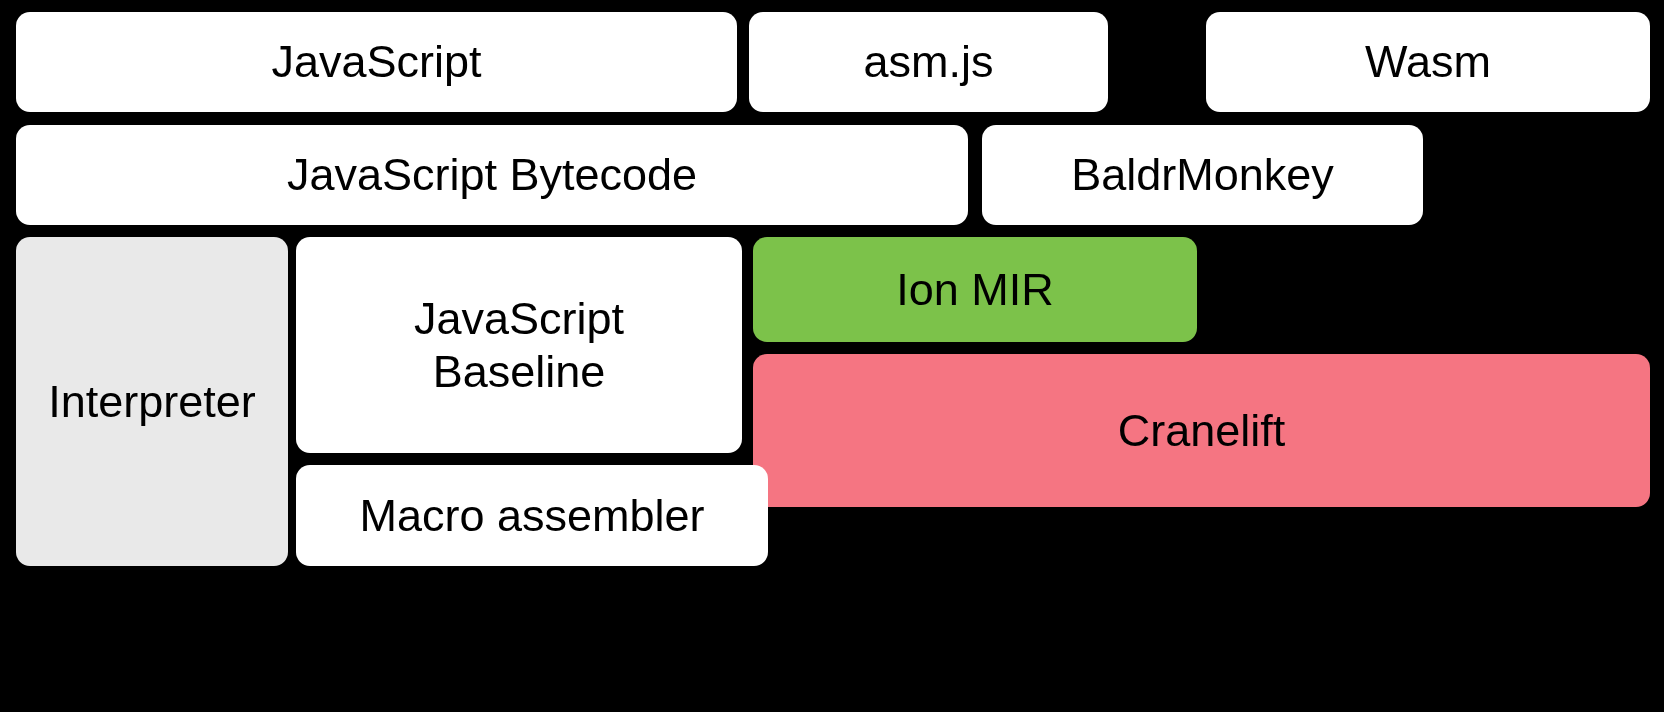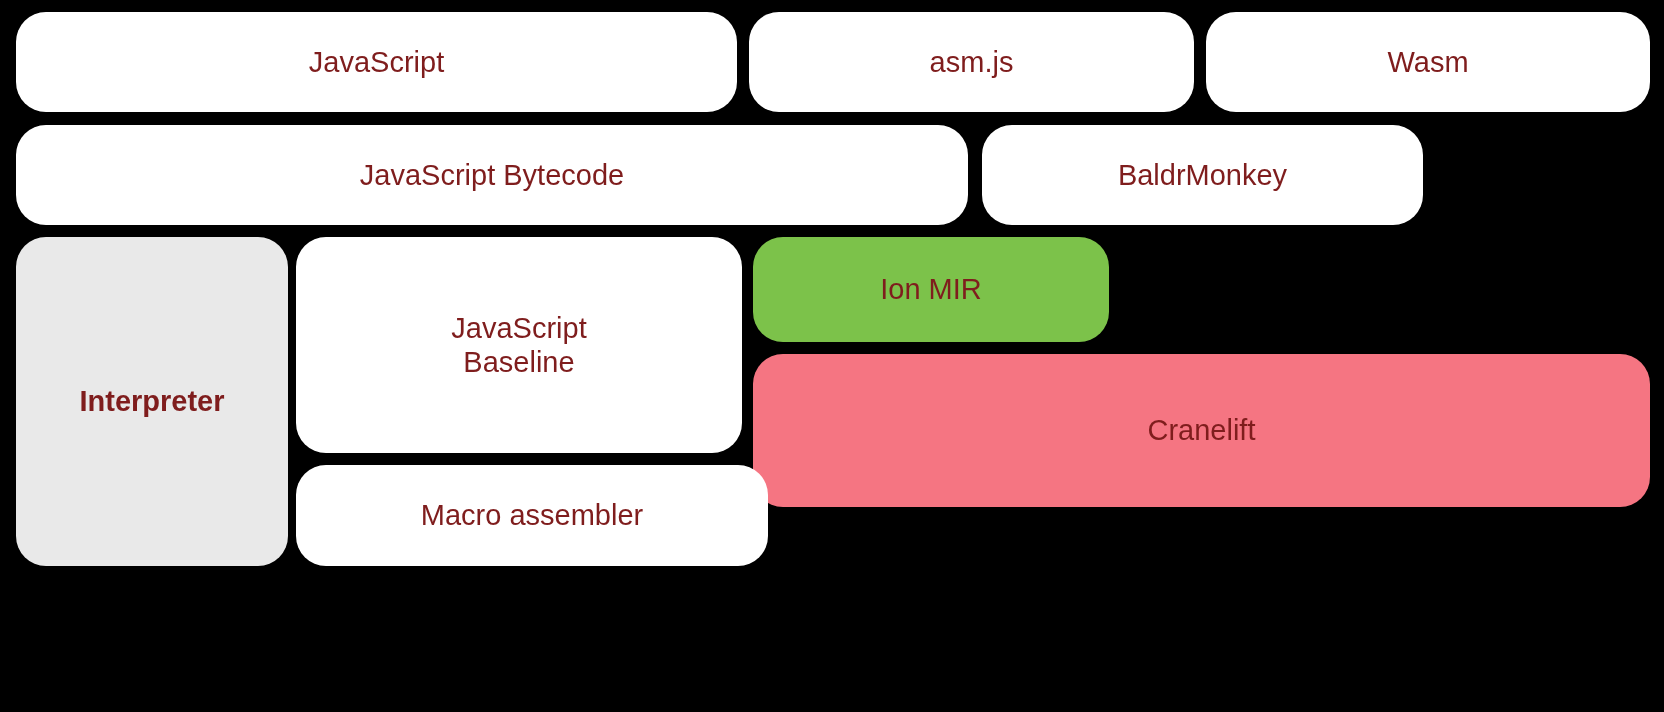--- a/index.html
+++ b/index.html
@@ -11,39 +11,39 @@
     position: relative;
     width: 1664px;
     height: 712px;
     background: #000000;
     overflow: hidden;
     font-family: "Liberation Sans", sans-serif;
   }
   .node {
     position: absolute;
     background: #ffffff;
-    color: #7f1d1d;
-    border-radius: 30px;
+    color: #000000;
+    border-radius: 14px;
     display: flex;
     align-items: center;
     justify-content: center;
     text-align: center;
-    font-size: 29px;
+    font-size: 45px;
     line-height: 1.18;
     white-space: pre-line;
     box-sizing: border-box;
   }
   .n-javascript   { left: 16px;   top: 12px;  width: 721px;  height: 100px; }
-  .n-asmjs        { left: 749px;  top: 12px;  width: 445px;  height: 100px; }
+  .n-asmjs        { left: 749px;  top: 12px;  width: 359px;  height: 100px; }
   .n-wasm         { left: 1206px; top: 12px;  width: 444px;  height: 100px; }
   .n-bytecode     { left: 16px;   top: 125px; width: 952px;  height: 100px; }
   .n-baldrmonkey  { left: 982px;  top: 125px; width: 441px;  height: 100px; }
-  .n-interpreter  { left: 16px;   top: 237px; width: 272px;  height: 329px; background: #e9e9e9; font-weight: bold; }
+  .n-interpreter  { left: 16px;   top: 237px; width: 272px;  height: 329px; background: #e9e9e9; }
   .n-baseline     { left: 296px;  top: 237px; width: 446px;  height: 216px; }
-  .n-ionmir       { left: 753px;  top: 237px; width: 356px;  height: 105px; background: #7cc24a; text-align: center; }
+  .n-ionmir       { left: 753px;  top: 237px; width: 444px;  height: 105px; background: #7cc24a; text-align: center; }
   .n-cranelift    { left: 753px;  top: 354px; width: 897px;  height: 153px; background: #f57582; }
   .n-macroasm     { left: 296px;  top: 465px; width: 472px;  height: 101px; }
   .n-native       { left: 296px;  top: 578px; width: 1354px; height: 107px; }
 </style>
 </head>
 <body>
 
 <div class="canvas">
   <div class="node n-javascript">JavaScript</div>
   <div class="node n-asmjs">asm.js</div>

